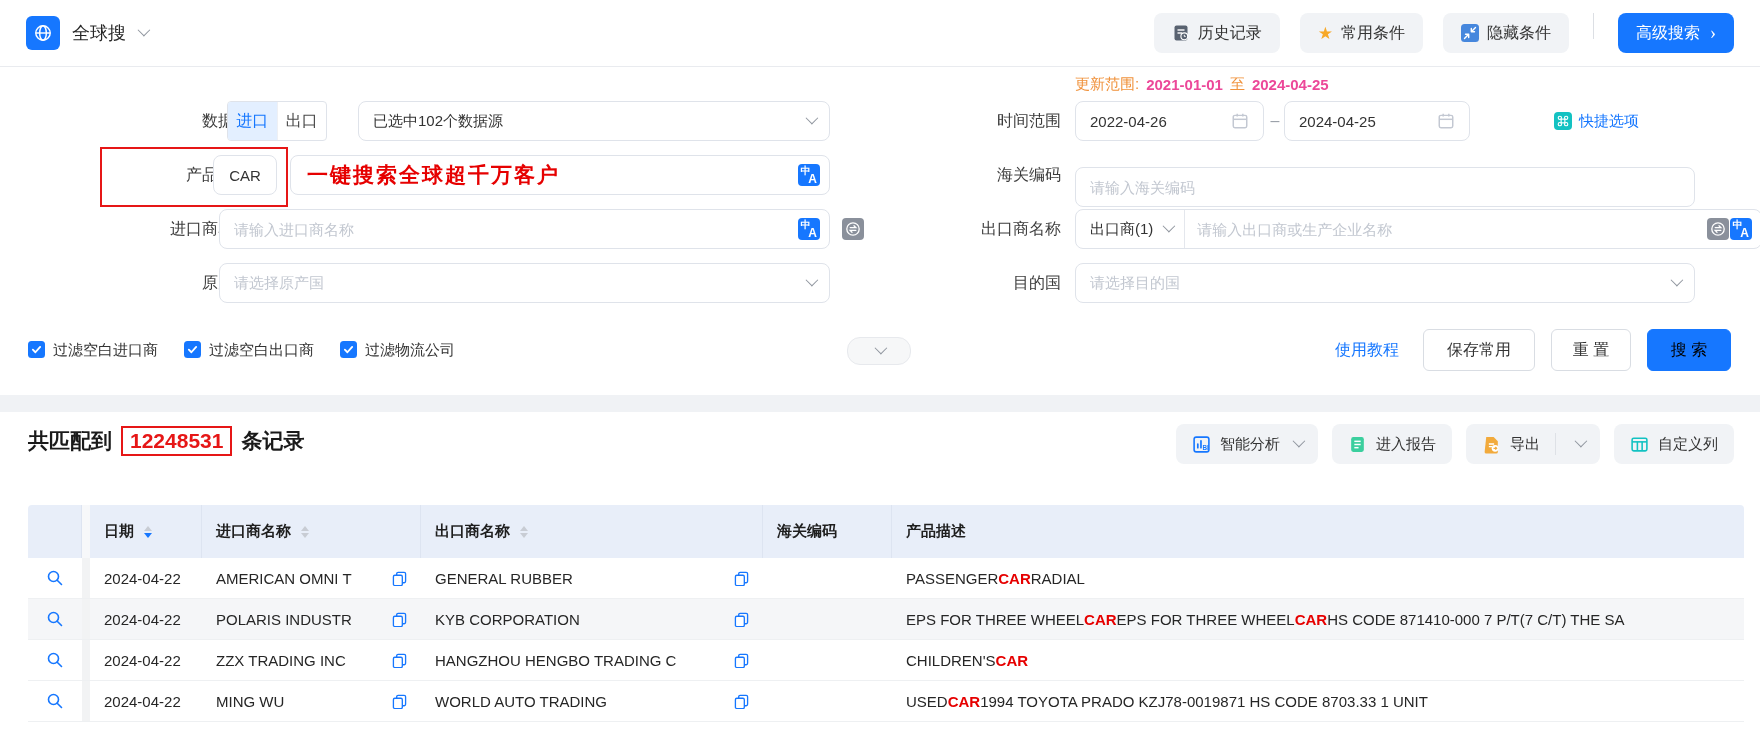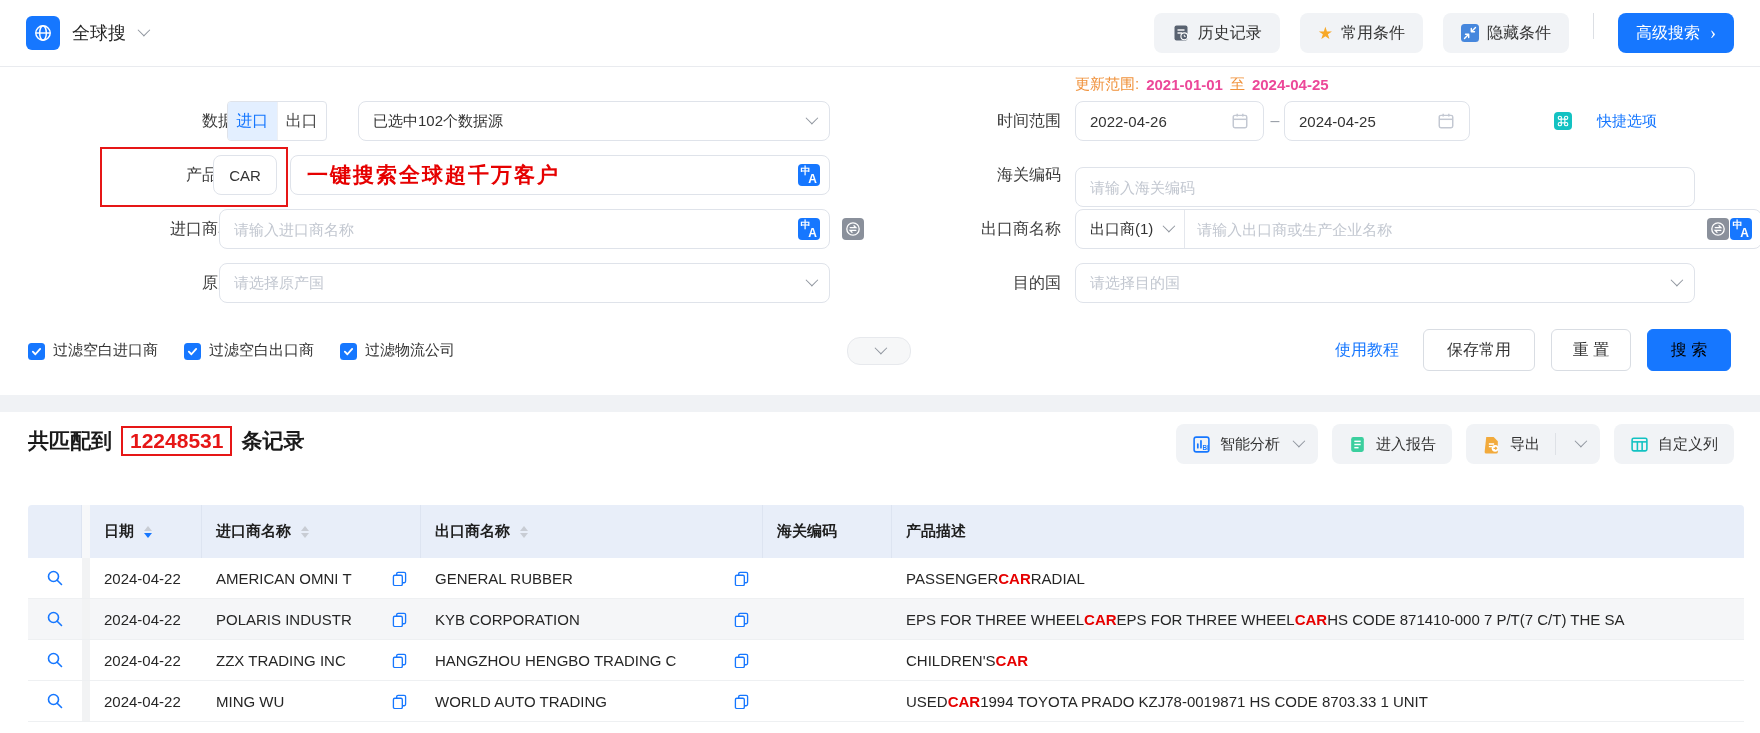--- a/index.html
+++ b/index.html
@@ -43,27 +43,27 @@
     background:#1677ff;border-radius:4px;cursor:pointer;}
   .ticn i{position:absolute;font-style:normal;color:#fff;font-weight:bold;line-height:1;}
   .ticn .tzh{left:2.5px;top:2px;font-size:10px;}
   .ticn .ten{right:3px;bottom:1px;font-size:12px;}
   .sicn{position:absolute;width:22px;height:22px;background:#8a909b;border-radius:4px;cursor:pointer;
     display:flex;align-items:center;justify-content:center;}
   .ann-box{position:absolute;left:100px;top:80px;width:184px;height:56px;border:2px solid #e61616;z-index:6;pointer-events:none;}
   .ann-text{position:absolute;left:16px;top:50%;transform:translateY(-50%);
     font-family:"DejaVu Serif","Liberation Serif",serif;font-size:21px;font-weight:bold;color:#e60000;
     letter-spacing:2px;white-space:nowrap;}
-  .quick{position:absolute;left:1554px;top:34px;height:40px;display:flex;align-items:center;gap:25px;cursor:pointer;}
+  .quick{position:absolute;left:1554px;top:34px;height:40px;display:flex;align-items:center;gap:7px;cursor:pointer;}
   .quick-icn{width:18px;height:18px;background:#13c2c2;border-radius:4px;display:flex;align-items:center;justify-content:center;}
   .quick-label{color:#1677ff;font-size:15px;}
   .etype{display:flex;align-items:center;gap:10px;padding-right:12px;margin-right:12px;
     border-right:1px solid #e4e7ed;color:#333;font-size:15px;height:100%;cursor:pointer;}
   .filters{position:absolute;left:28px;top:263px;height:40px;display:flex;align-items:center;gap:26px;}
-  .filter-item{display:flex;align-items:flex-end;gap:8px;cursor:pointer;}
+  .filter-item{display:flex;align-items:flex-start;gap:8px;cursor:pointer;}
   .cb{width:17px;height:17px;background:#1677ff;border-radius:3.5px;display:flex;align-items:center;justify-content:center;}
   .cb-label{font-size:15px;color:#333;}
   .pill{position:absolute;left:847px;top:270px;width:62px;height:26px;background:#f6f7f8;border:1px solid #e7e9ed;
     border-radius:13px;display:flex;align-items:center;justify-content:center;cursor:pointer;}
   .link{position:absolute;left:1335px;top:263px;line-height:40px;color:#1677ff;font-size:16px;cursor:pointer;}
   .btn{position:absolute;top:262px;height:42px;box-sizing:border-box;border:1px solid #d9dde3;border-radius:6px;
     background:#fff;font-size:16px;color:#333;cursor:pointer;font-family:inherit;}
   .btn.save{left:1423px;width:112px;}
   .btn.reset{left:1551px;width:80px;}
   .btn.search{left:1647px;width:84px;background:#1677ff;border-color:#1677ff;color:#000000;}

